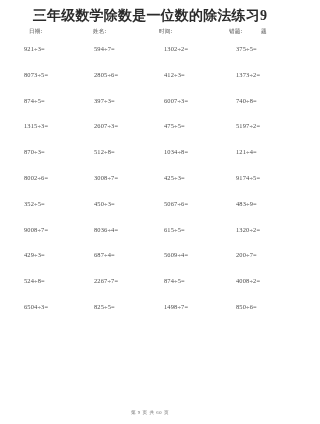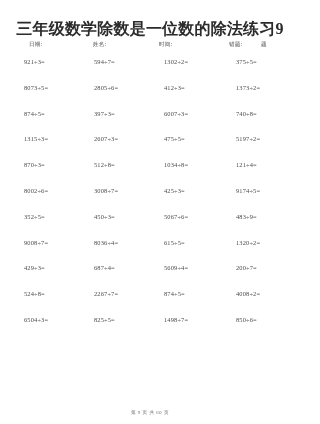--- a/index.html
+++ b/index.html
@@ -17,26 +17,26 @@
   }
   .page {
     width: 300px;
     height: 424px;
     box-sizing: border-box;
     padding: 0;
     position: relative;
   }
   .title {
     text-align: center;
-    font-size: 16px;
+    font-size: 14px;
     font-weight: bold;
     color: #2b2b2b;
     letter-spacing: 0.2px;
     margin: 0;
-    padding-top: 22px;
+    padding-top: 9px;
     line-height: 13px;
     white-space: nowrap;
   }
   .meta-row {
     display: flex;
     justify-content: center;
     align-items: center;
     margin-top: 6px;
     padding-left: 14px;
     padding-right: 10px;

